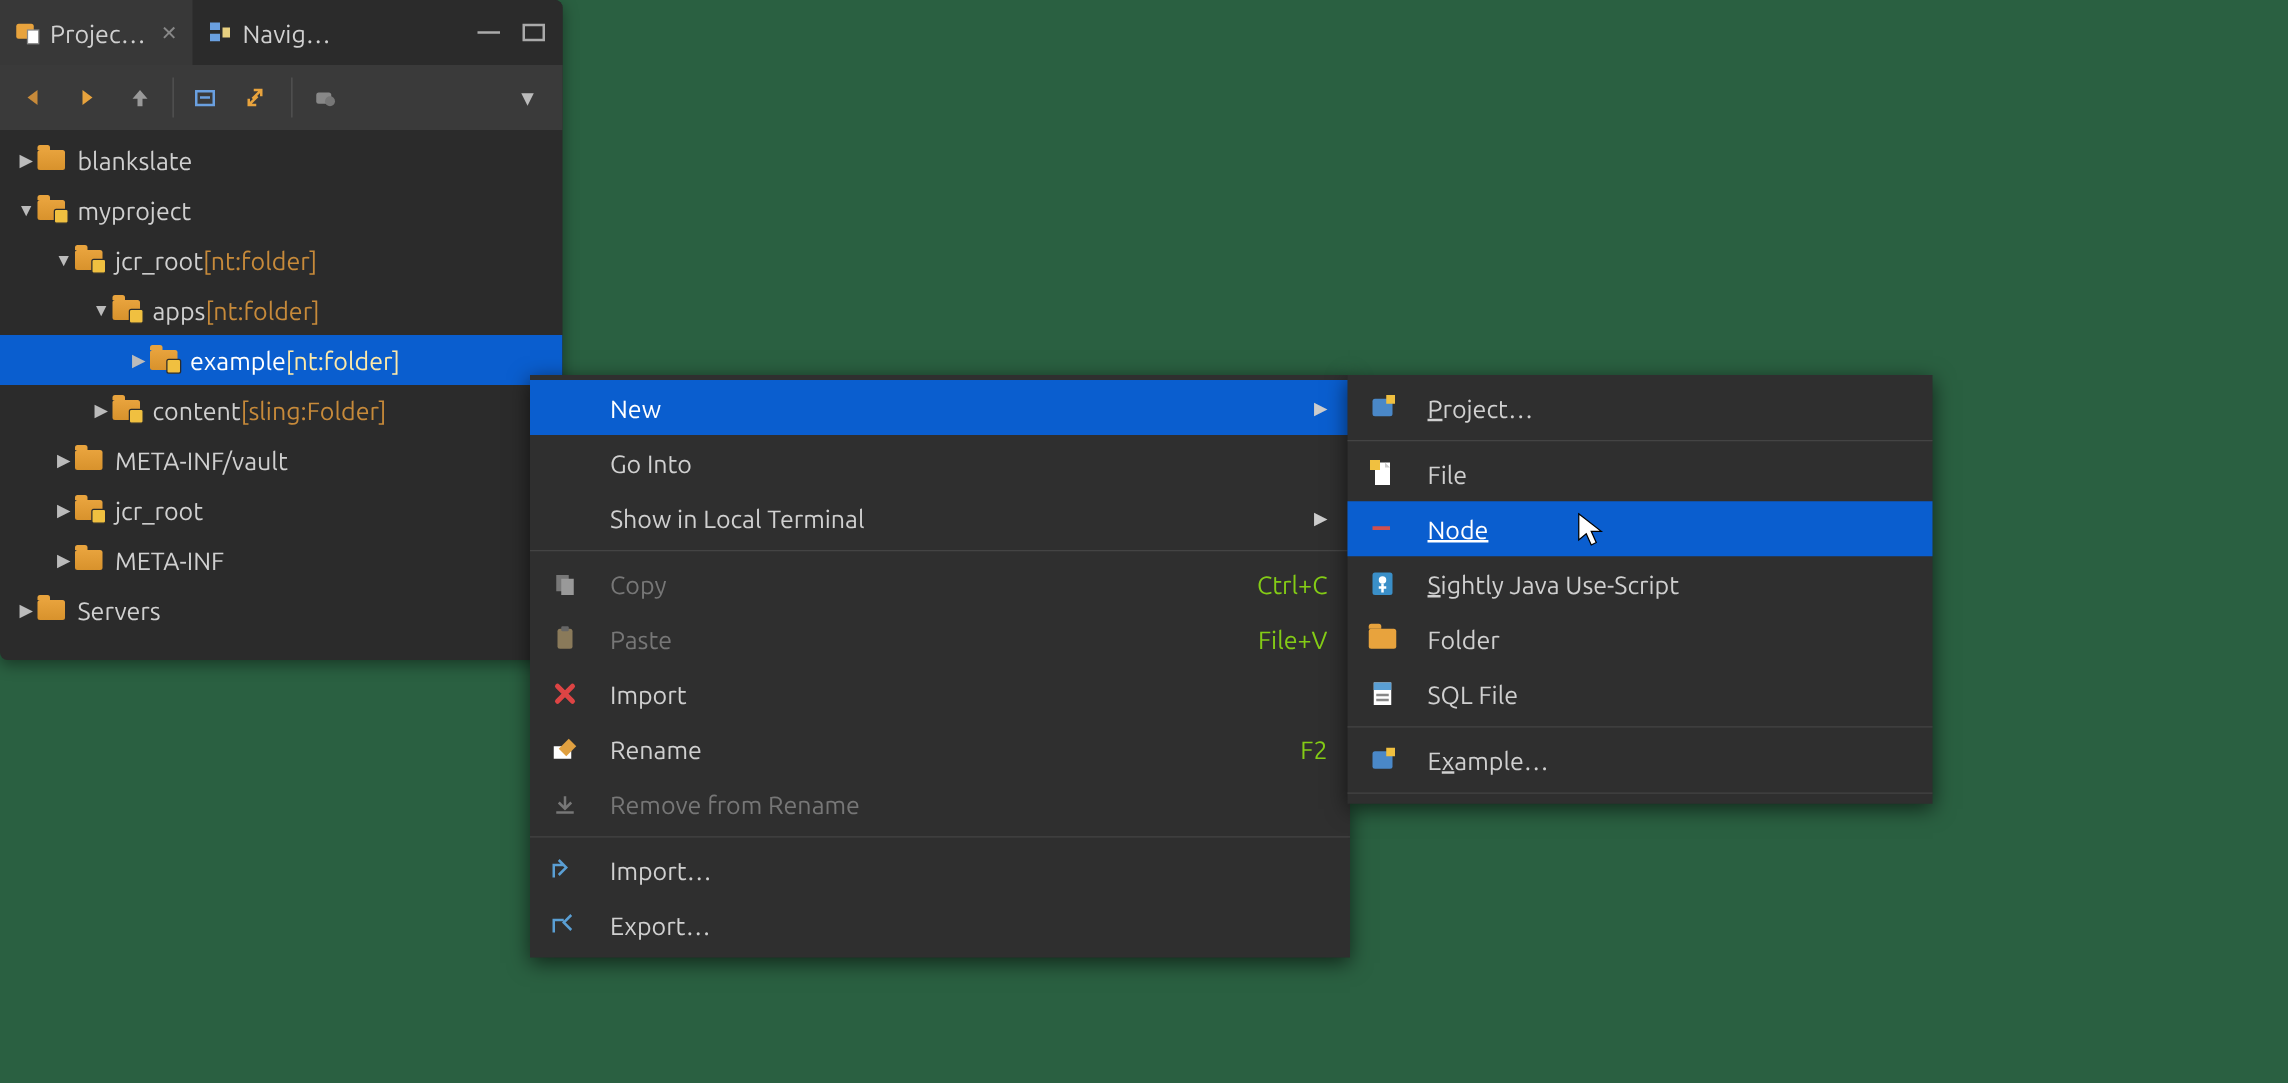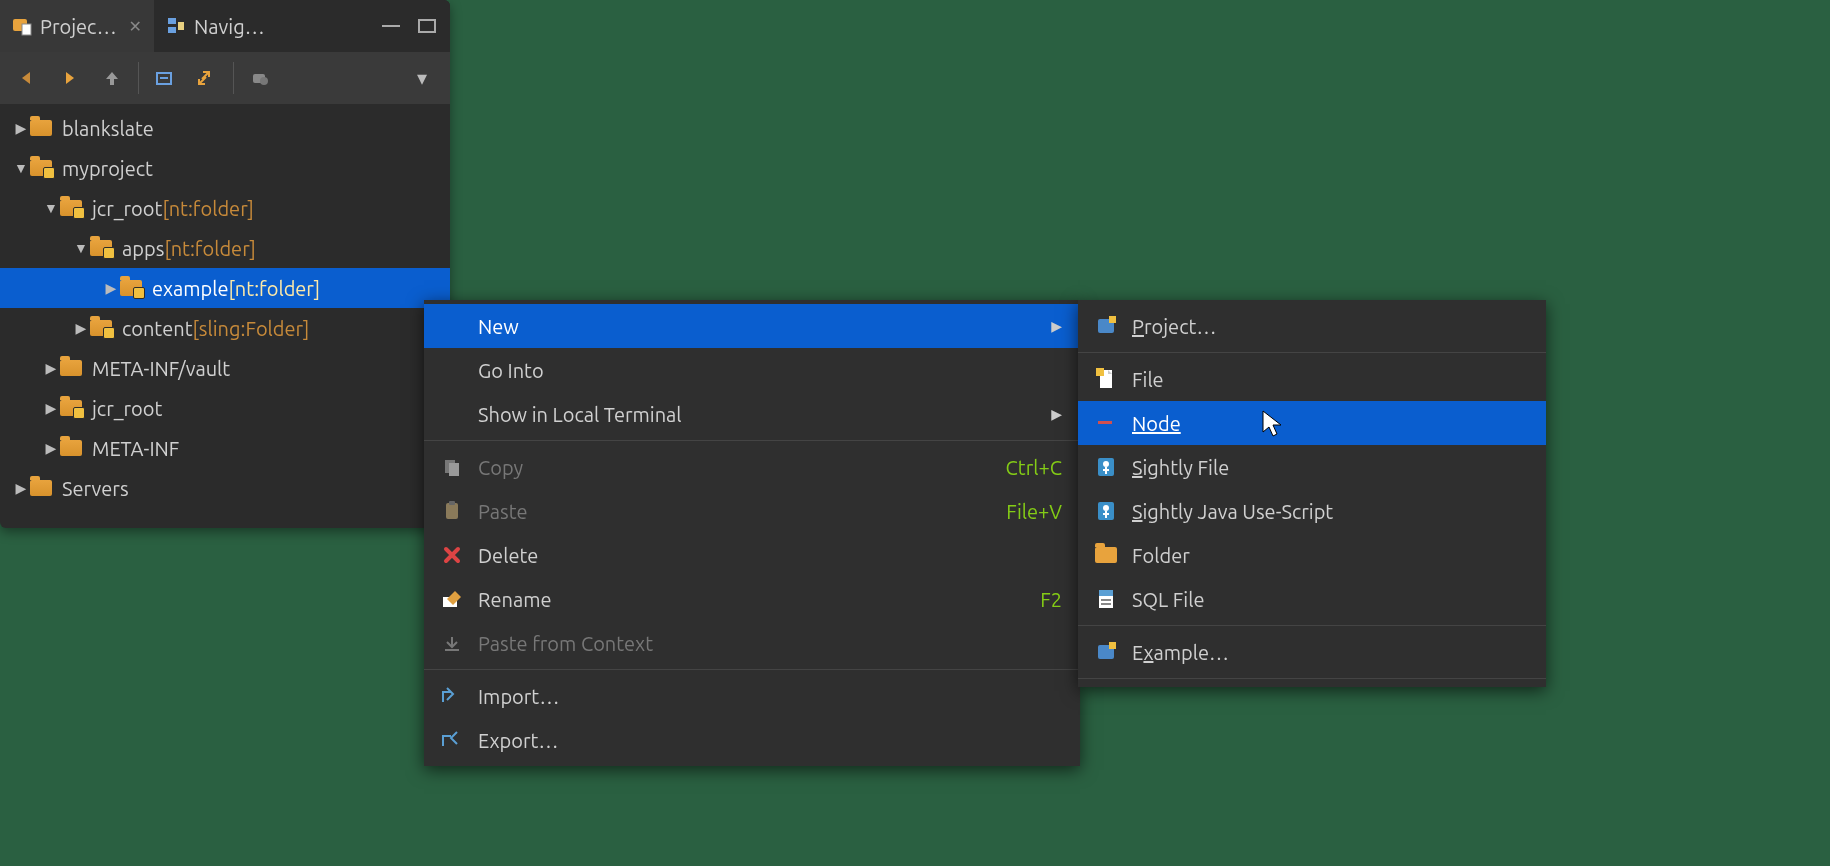--- a/index.html
+++ b/index.html
@@ -35,21 +35,21 @@
 .node.selected{background:#0a5ecf;color:#fff;}
 .node.selected .decor{color:#fde9a8;}
 
 .folder-ico{display:inline-block;width:22px;height:16px;background:#e8a33d;border-radius:2px;position:relative;}
 .folder-ico::before{content:"";position:absolute;left:0;top:-4px;width:10px;height:4px;background:#e8a33d;border-radius:2px 2px 0 0;}
 .folder-open{background:linear-gradient(#e8a33d,#d8922c);}
 .badge-warn::after{content:"";position:absolute;right:-3px;bottom:-3px;width:10px;height:10px;background:#f0c040;border-radius:2px;border:1px solid #2b2b2b;}
 
 
 .menu{position:absolute;background:#2f2f2f;box-shadow:0 4px 16px rgba(0,0,0,.6);padding:4px 0;}
-.menu .item{display:flex;align-items:center;height:44px;padding:0 18px 0 16px;gap:14px;}
+.menu .item{display:flex;align-items:center;height:44px;padding:0 18px 0 16px;gap:24px;}
 .menu .item .ic{width:24px;height:24px;display:flex;align-items:center;justify-content:center;flex-shrink:0;}
 .menu .item .txt{flex:1;white-space:nowrap;}
 .menu .item .accel{color:#84cc16;padding-left:30px;}
 .menu .item .sub{color:#ccc;font-size:14px;}
 .menu .item.disabled{color:#777;}
 .menu .item.highlight{background:#0a5ecf;color:#fff;}
 .menu .sep{height:1px;background:#444;margin:4px 0;}
 
 #menu1{left:424px; top:300px; width:656px;}
 #menu2{left:1078px; top:300px; width:468px;}
@@ -234,40 +234,40 @@
       </span>
     <span class="txt">Paste</span>
     <span class="accel">File+V</span>
   </div>
   <div class="item">
     <span class="ic">
         <svg width="20" height="20">
           <path d="M4 4 L16 16 M16 4 L4 16" stroke="#d44" stroke-width="4" stroke-linecap="round"></path>
         </svg>
       </span>
-    <span class="txt">Delete</span>
+    <span class="txt">Import</span>
   </div>
   <div class="item">
     <span class="ic">
         <svg width="22" height="20">
           <rect x="2" y="8" width="14" height="10" fill="#fff"></rect>
           <path d="M14 2 L20 8 L12 16 L6 10 Z" fill="#e0a040"></path>
         </svg>
       </span>
     <span class="txt">Rename</span>
     <span class="accel">F2</span>
   </div>
   <div class="item disabled">
     <span class="ic">
         <svg width="20" height="20">
           <path d="M10 4 L10 14 M5 9 L10 14 L15 9" fill="none" stroke="#777" stroke-width="2"></path>
           <line x1="3" y1="17" x2="17" y2="17" stroke="#777" stroke-width="2"></line>
         </svg>
       </span>
-    <span class="txt">Paste from Context</span>
+    <span class="txt">Remove from Rename</span>
   </div>
   <div class="sep"></div>
   <div class="item">
     <span class="ic">
         <svg width="22" height="20">
           <path d="M2 16 L2 6 L10 6 M6 2 L12 8 L6 14" fill="none" stroke="#5a9fd4" stroke-width="2"></path>
         </svg>
       </span>
     <span class="txt">Import…</span>
   </div>
@@ -302,30 +302,20 @@
       </span>
     <span class="txt">File</span>
   </div>
   <div class="item highlight">
     <span class="ic">
         <svg width="20" height="12">
           <rect x="2" y="4" width="14" height="3" fill="#d05050"></rect>
         </svg>
       </span>
     <span class="txt"><span class="ul">Node</span></span>
-  </div>
-  <div class="item">
-    <span class="ic">
-        <svg width="20" height="22">
-          <rect x="2" y="2" width="16" height="18" fill="#3a8fc8" rx="2"></rect>
-          <circle cx="10" cy="8" r="3" fill="#fff"></circle>
-          <path d="M10 11 L10 18 M7 14 L13 14" stroke="#fff" stroke-width="2"></path>
-        </svg>
-      </span>
-    <span class="txt"><span class="ul">S</span>ightly File</span>
   </div>
   <div class="item">
     <span class="ic">
         <svg width="20" height="22">
           <rect x="2" y="2" width="16" height="18" fill="#3a8fc8" rx="2"></rect>
           <circle cx="10" cy="8" r="3" fill="#fff"></circle>
           <path d="M10 11 L10 18 M7 14 L13 14" stroke="#fff" stroke-width="2"></path>
         </svg>
       </span>
     <span class="txt"><span class="ul">S</span>ightly Java Use-Script</span>

